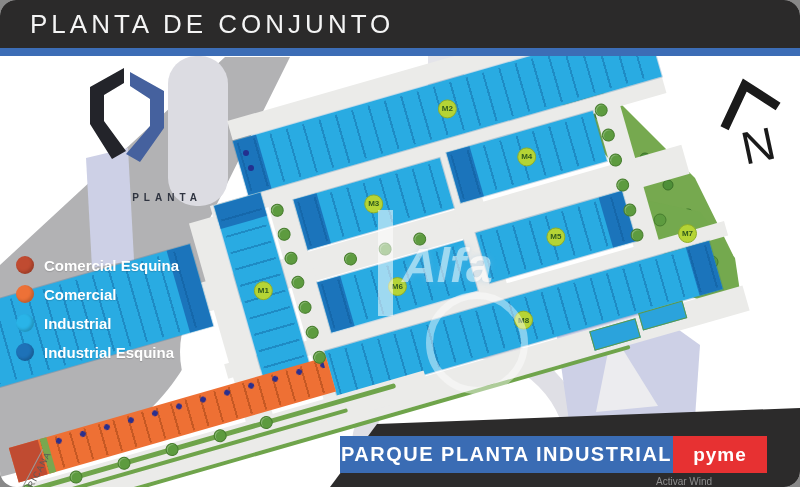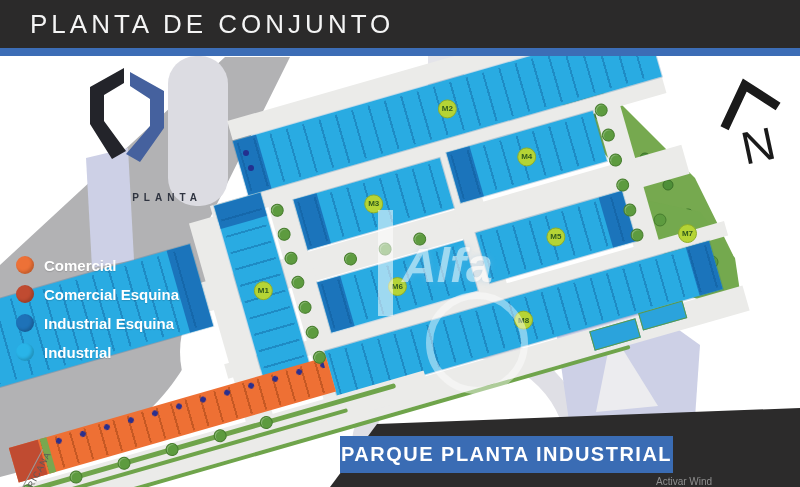--- a/index.html
+++ b/index.html
@@ -1,17 +1,17 @@
 <!DOCTYPE html>
 <html><head>
 <meta charset="utf-8">
 <style>
   html,body{margin:0;padding:0;background:#888;}
   .page{position:relative;width:800px;height:487px;background:#ffffff;overflow:hidden;
-        font-family:"Liberation Sans",sans-serif;}
+        font-family:"Liberation Sans",sans-serif;border-radius:16px;}
   
   .topbar{position:absolute;left:0;top:0;width:800px;height:48px;background:#2b2a2a;z-index:20;}
   .topbar .title{position:absolute;left:30px;top:9px;color:#f4f4f4;font-size:26px;
         letter-spacing:4px;font-weight:400;}
   .bluestripe{position:absolute;left:0;top:48px;width:800px;height:8px;background:#3c6db6;z-index:20;}
   .canvas{position:absolute;left:0;top:56px;width:800px;height:431px;}
   .bg{position:absolute;left:0;top:0;z-index:0;}
   
   .logo{position:absolute;left:40px;top:8px;width:180px;height:180px;z-index:2;}
   .logo svg{position:absolute;left:18px;top:0;}
@@ -251,34 +251,34 @@
     <div class="logo">
       <svg width="136" height="100" viewBox="0 0 104 100">
         <path d="M50,4 L16,23 L16,60 L38,95 L52,87 L30,57 L30,31 L50,19 Z" fill="#23242a"></path>
         <path d="M56,8 L90,27 L90,64 L66,98 L52,90 L76,62 L76,35 L56,22 Z" fill="#45619e"></path>
       </svg>
       <div class="wordsub">PLANTA</div>
     </div>
 
     <div class="legend">
       <div class="item">
+        <span class="sw" style="background-color: rgb(192, 75, 49);"></span>
+        <span class="lb">Comercial Esquina</span>
+      </div>
+      <div class="item">
         <span class="sw" style="background-color: rgb(237, 113, 55);"></span>
         <span class="lb">Comercial</span>
       </div>
       <div class="item">
-        <span class="sw" style="background-color: rgb(192, 75, 49);"></span>
-        <span class="lb">Comercial Esquina</span>
+        <span class="sw" style="background-color: rgb(41, 180, 232);"></span>
+        <span class="lb">Industrial</span>
       </div>
       <div class="item">
         <span class="sw" style="background-color: rgb(30, 114, 184);"></span>
         <span class="lb">Industrial Esquina</span>
-      </div>
-      <div class="item">
-        <span class="sw" style="background-color: rgb(41, 180, 232);"></span>
-        <span class="lb">Industrial</span>
       </div>
     </div>
 
     <div class="roadname">
       <span>PANAMERICANA</span>
     </div>
 
     <div class="watermark">
       <div class="bar"></div>
       <div class="txt">Alfa</div>
@@ -289,16 +289,19 @@
       <svg width="85" height="100" viewBox="0 0 85 100">
         <path d="M12,52 L38,12 L68,38" stroke="#1a1a1a" stroke-width="9" fill="none"></path>
         <text x="26" y="90" font-size="46" fill="#1a1a1a" font-family="Liberation Sans, sans-serif" font-weight="400" transform="rotate(-4 42 72)">N</text>
       </svg>
     </div>
 
     <div class="banner-dark"></div>
     <div class="banner-blue">
       <span>PARQUE PLANTA INDUSTRIAL</span>
     </div>
+    <div class="banner-red">
+      <span>pyme</span>
+    </div>
     <div class="activation">Activar Wind</div>
 
   </div>
 </div>
 
 </body></html>

